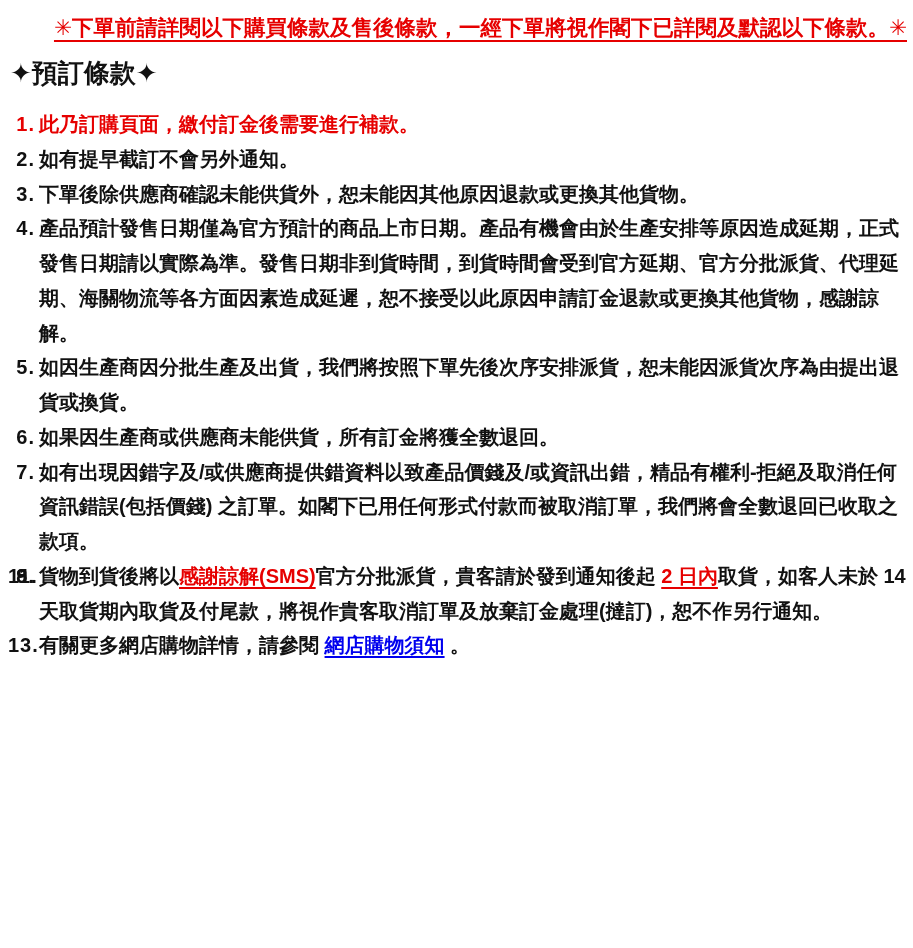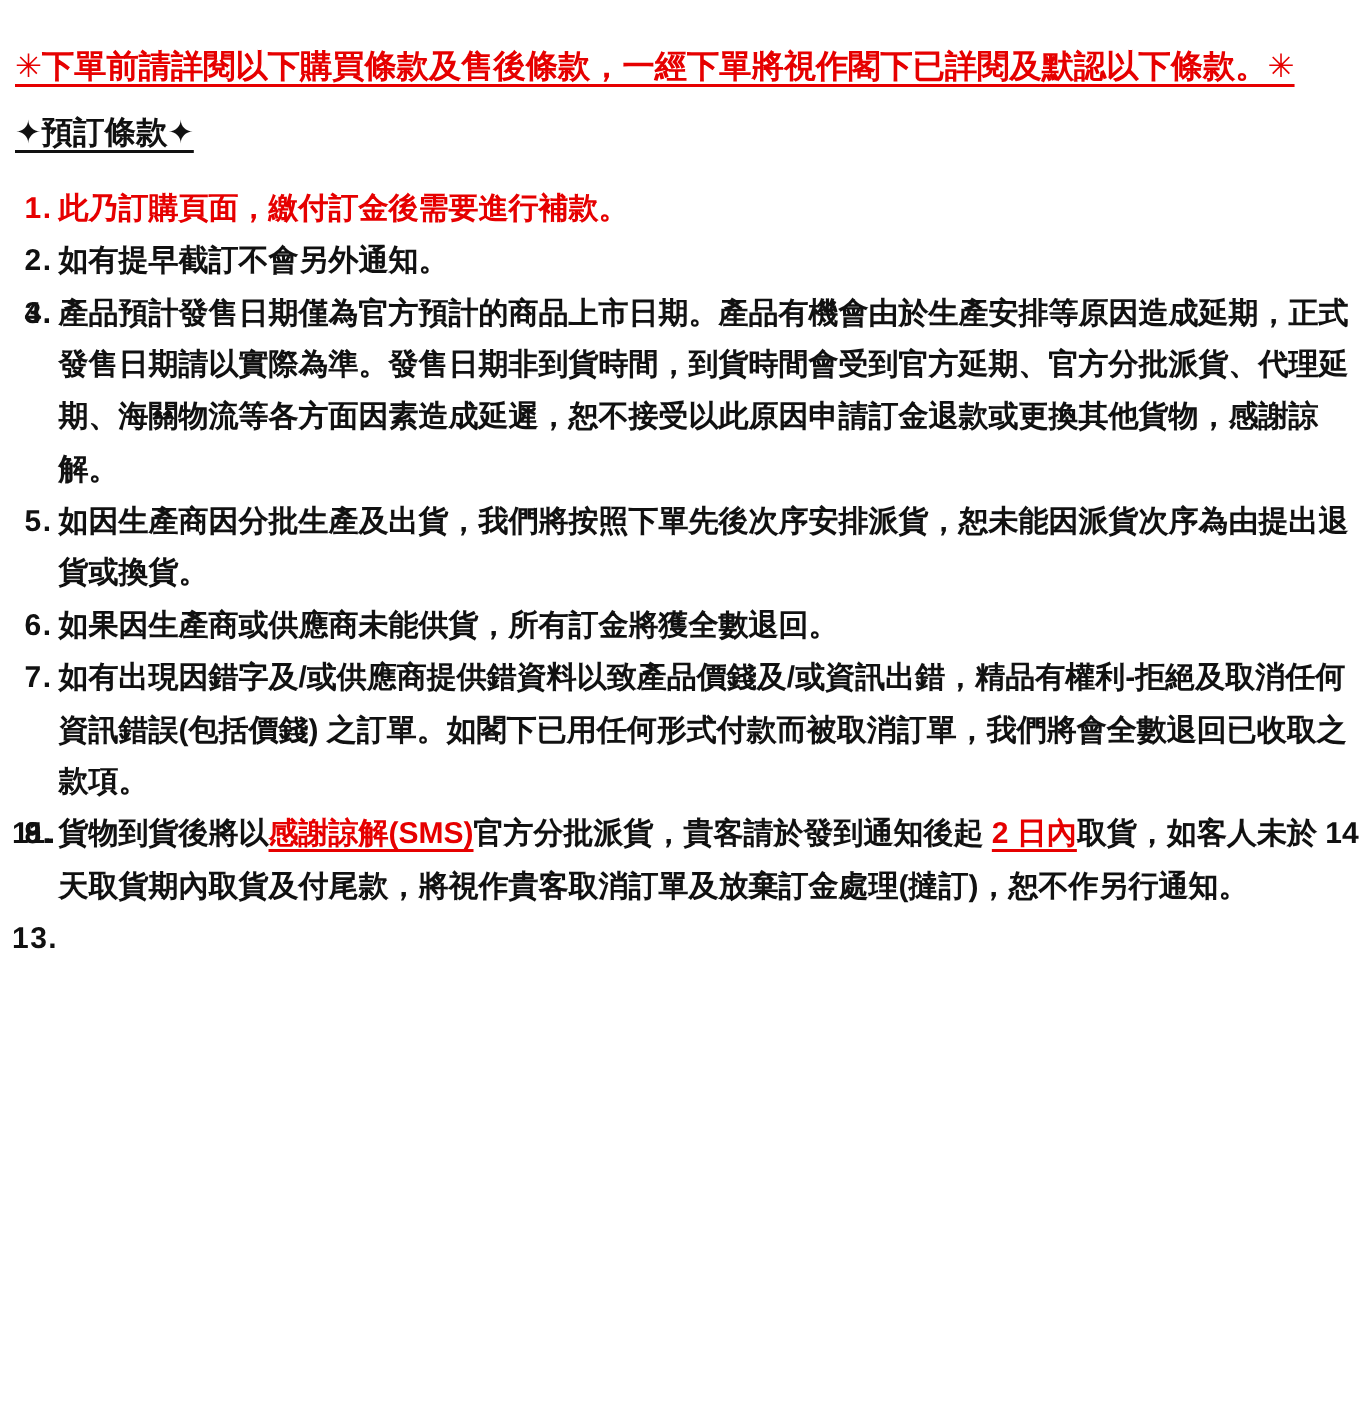--- a/index.html
+++ b/index.html
@@ -24,27 +24,27 @@
     color: var(--text);
     font-size: 20px;
   }
   .notice-header {
     color: var(--red);
     font-size: 21.5px;
     line-height: 30px;
     text-decoration: underline;
     text-underline-offset: 5px;
     text-decoration-thickness: 2px;
-    margin: 16px 0 0 2px;
+    margin: 0 0 0 2px;
     white-space: nowrap;
+    text-align: right;
   }
   .section-title {
-    font-size: 21px;
+    font-size: 26px;
     line-height: 26px;
-    text-decoration: underline;
     text-underline-offset: 5px;
     text-decoration-thickness: 2px;
     margin: 17px 0 0 2px;
     display: inline-block;
   }
   ol.terms-list {
     list-style: none;
     margin: 20px 0 0 0;
     padding: 0;
   }
@@ -81,22 +81,22 @@
 
 <div class="notice-header">✳下單前請詳閱以下購買條款及售後條款，一經下單將視作閣下已詳閱及默認以下條款。✳</div>
 
 <div>
   <span class="section-title">✦預訂條款✦</span>
 </div>
 
 <ol class="terms-list">
     <li class="red-item"><span class="num">1.</span><span><span class="seg-normal">此乃訂購頁面，繳付訂金後需要進行補款。</span></span></li>
     <li><span class="num">2.</span><span><span class="seg-normal">如有提早截訂不會另外通知。</span></span></li>
-    <li><span class="num">3.</span></li>
+    <li><span class="num">3.</span><span><span class="seg-normal">下單後除供應商確認未能供貨外，恕未能因其他原因退款或更換其他貨物。</span></span></li>
     <li><span class="num">4.</span><span><span class="seg-normal">產品預計發售日期僅為官方預計的商品上市日期。產品有機會由於生產安排等原因造成延期，正式發售日期請以實際為準。發售日期非到貨時間，到貨時間會受到官方延期、官方分批派貨、代理延期、海關物流等各方面因素造成延遲，恕不接受以此原因申請訂金退款或更換其他貨物，感謝諒解。</span></span></li>
     <li><span class="num">5.</span><span><span class="seg-normal">如因生產商因分批生產及出貨，我們將按照下單先後次序安排派貨，恕未能因派貨次序為由提出退貨或換貨。</span></span></li>
     <li><span class="num">6.</span><span><span class="seg-normal">如果因生產商或供應商未能供貨，所有訂金將獲全數退回。</span></span></li>
     <li><span class="num">7.</span><span><span class="seg-normal">如有出現因錯字及/或供應商提供錯資料以致產品價錢及/或資訊出錯，精品有權利-拒絕及取消任何資訊錯誤(包括價錢) 之訂單。如閣下已用任何形式付款而被取消訂單，我們將會全數退回已收取之款項。</span></span></li>
     <li><span class="num">8.</span></li>
     <li><span class="num">9.</span></li>
     <li><span class="num">11.</span><span><span class="seg-normal">貨物到貨後將以</span><span class="seg-red-underline">感謝諒解(SMS)</span><span class="seg-normal">官方分批派貨，貴客請於發到通知後起 </span><span class="seg-red-underline">2 日內</span><span class="seg-normal">取貨，如客人未於 14 天取貨期內取貨及付尾款，將視作貴客取消訂單及放棄訂金處理(撻訂)，恕不作另行通知。</span></span></li>
-    <li><span class="num">13.</span></li>
+    <li><span class="num">13.</span><span><span class="seg-normal">有關更多網店購物詳情，請參閱 </span><span class="seg-link">網店購物須知</span><span class="seg-normal"> 。</span></span></li>
   </ol>
 
 </body></html>

